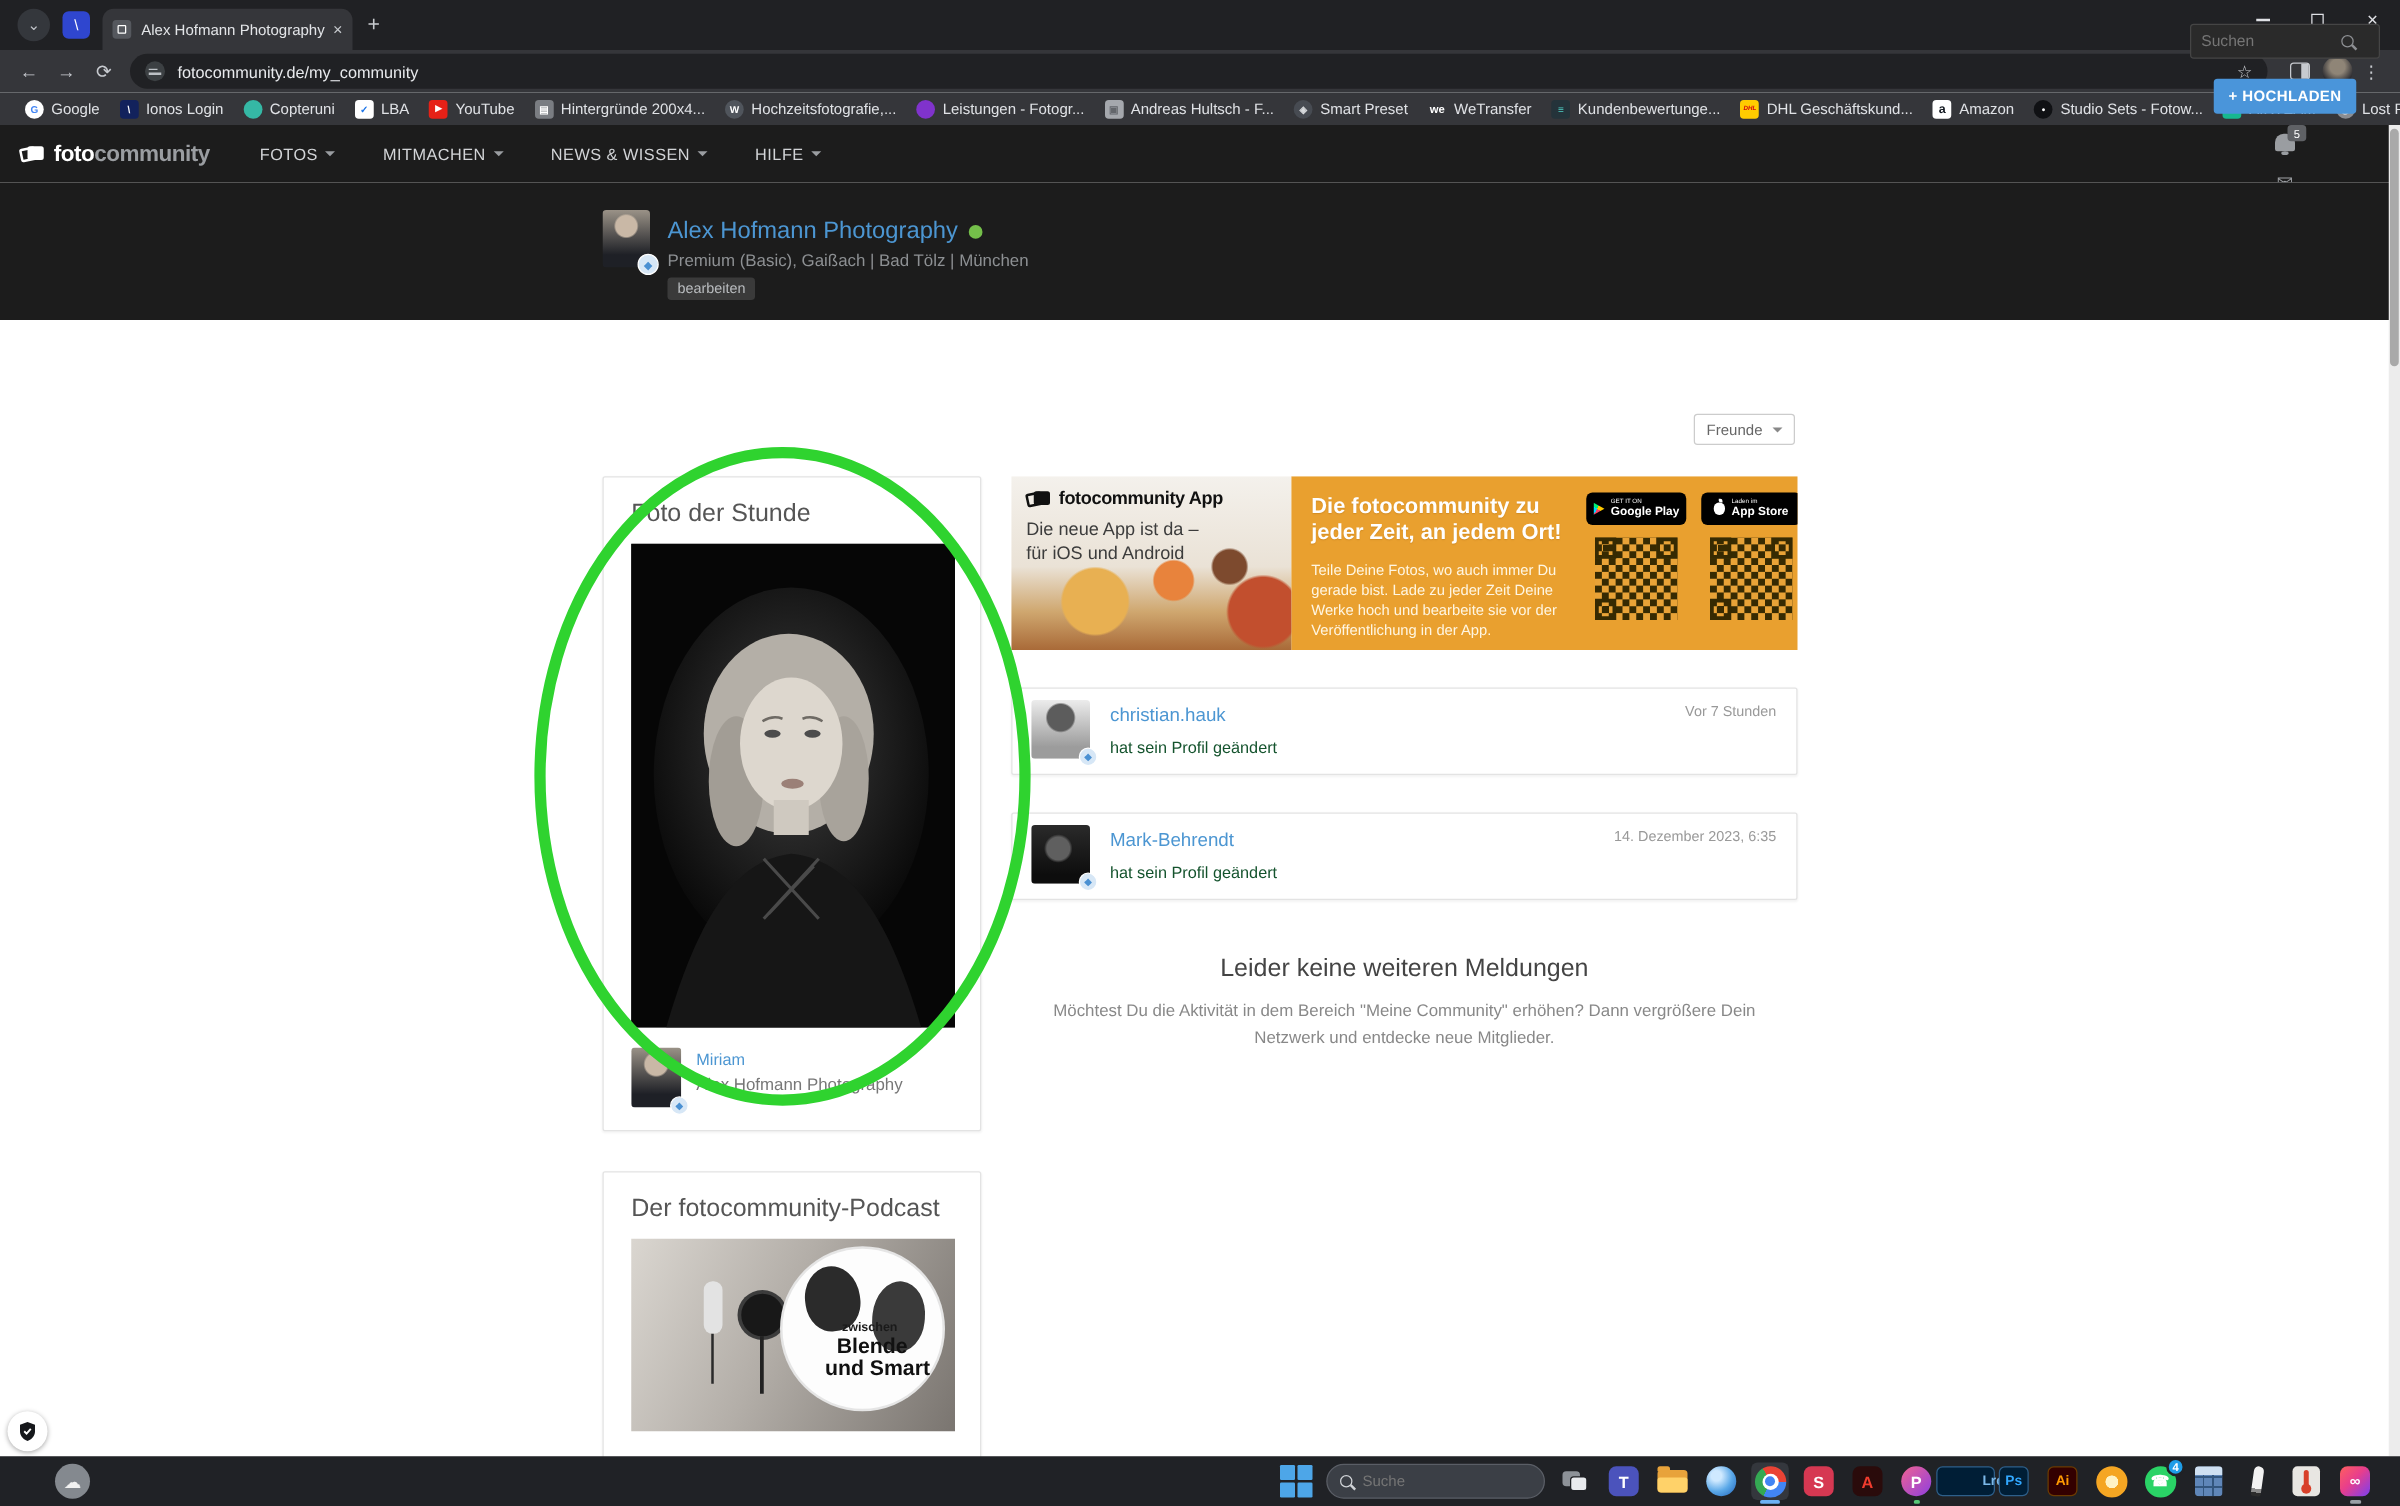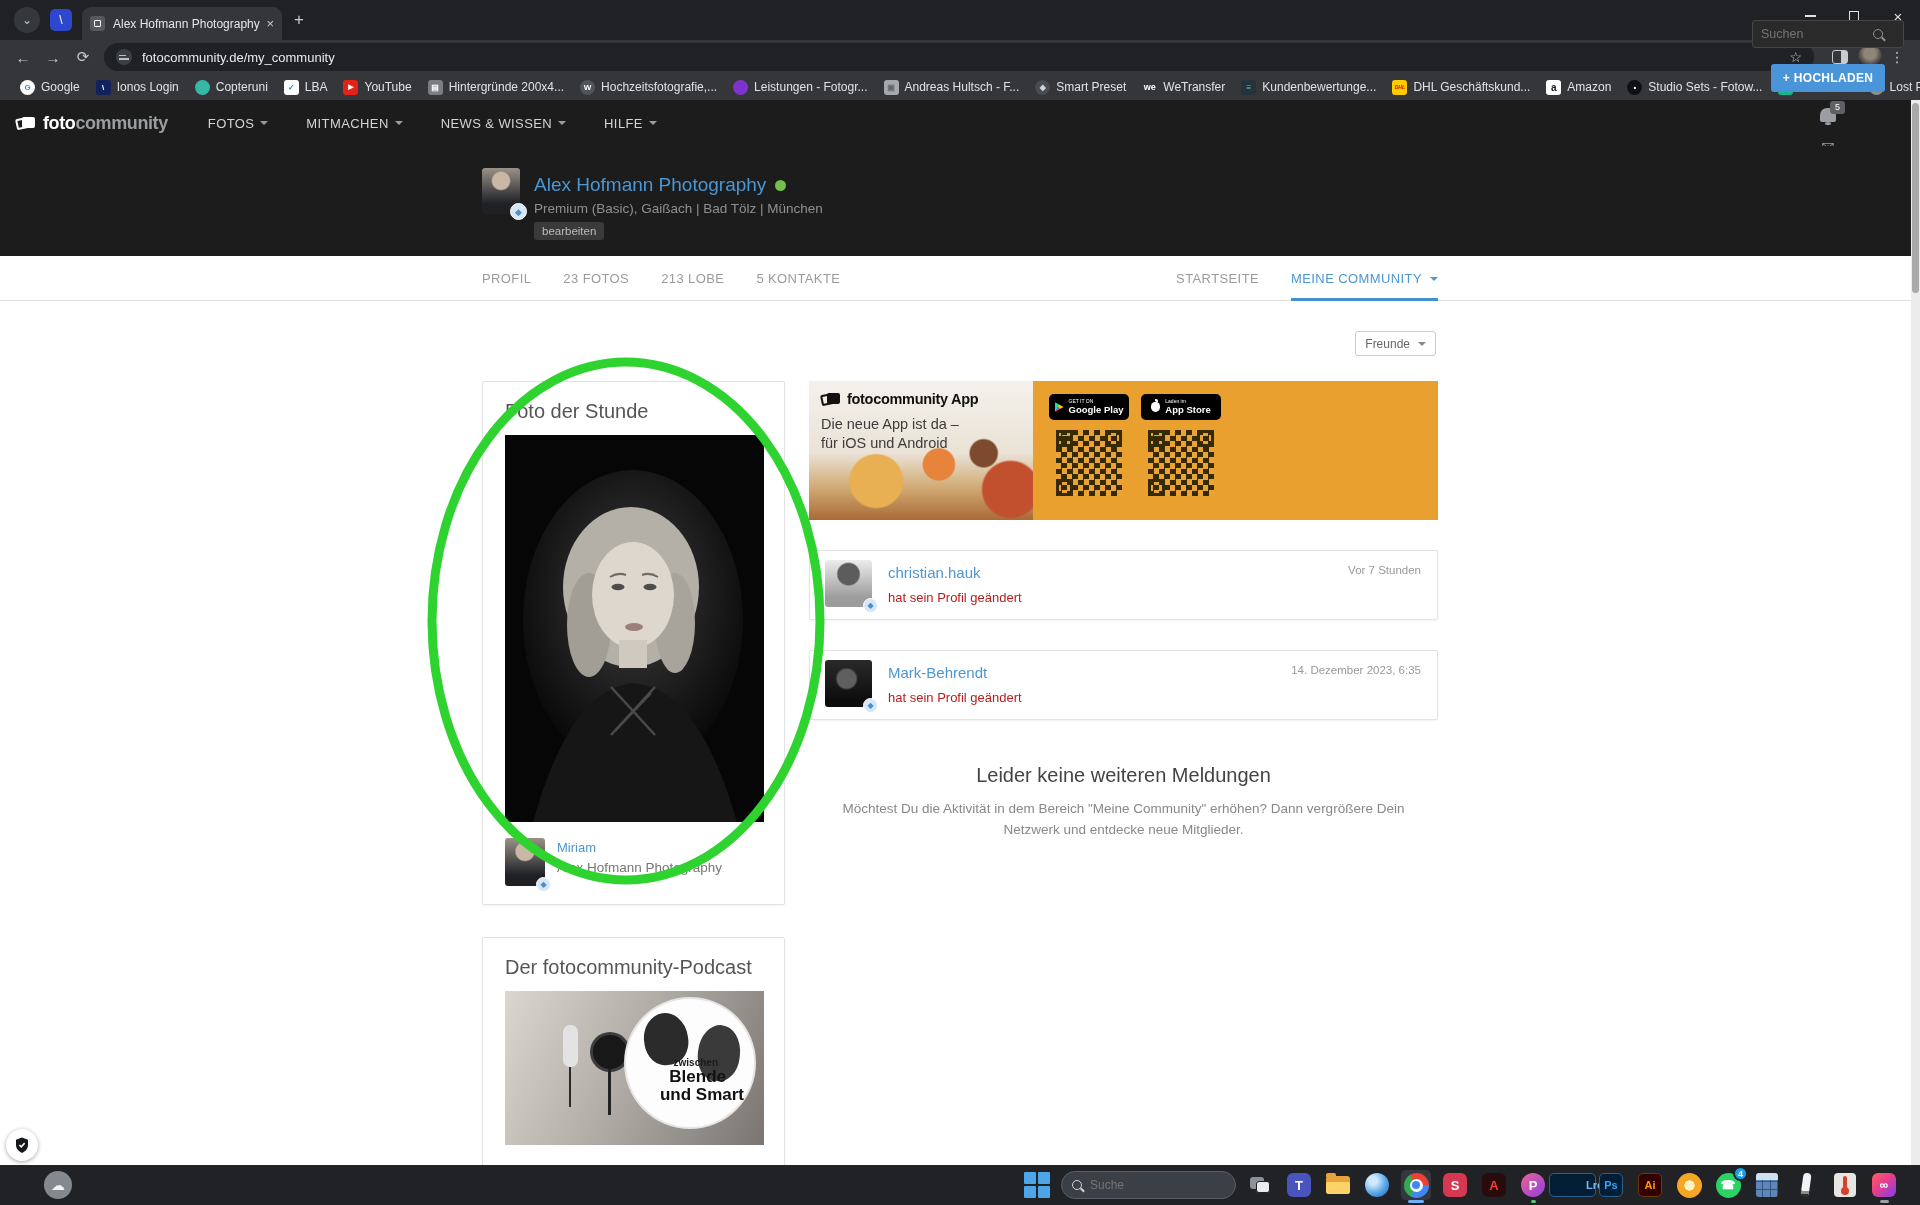--- a/index.html
+++ b/index.html
@@ -199,21 +199,21 @@
   .qf { position:absolute; width:17px; height:17px; border:3px solid #362a02; background:#362a02 content-box; padding:3px;}
   .qf.tl{left:0;top:0;} .qf.tr{right:0;top:0;} .qf.bl{left:0;bottom:0;}
 
   
   .feedcard { position:relative; height:70px; margin-top:30px; padding:10px 18px 0 78px; }
   .fc-av { position:absolute; left:15px; top:9px; width:47px; height:47px; border-radius:3px; }
   .fc-av.g1 { background:radial-gradient(circle at 50% 30%, #5c5c5c 0 26%, transparent 30%), linear-gradient(#ececec, #9c9c9c 80%); }
   .fc-av.g2 { background:radial-gradient(circle at 46% 40%, #5f5f5f 0 24%, transparent 30%), linear-gradient(#2a2a2a, #0d0d0d 85%); }
   .fc-av .gem { right:-6px; bottom:-6px; width:15px; height:15px; font-size:8px;}
   .fc-name { font-size:15px; color:#4c96d2; margin-top:3px;}
-  .fc-action { font-size:13px; color:#b91c1c; margin-top:9px;}
+  .fc-action { font-size:13px; color:#14532d; margin-top:9px;}
   .fc-time { position:absolute; right:16px; top:13px; font-size:11.5px; color:#999;}
 
   .empty { margin-top:44px; text-align:center; }
   .empty h3 { font-size:20px; font-weight:normal; color:#444; }
   .empty p { font-size:13.5px; color:#888; line-height:1.55; width:600px; margin:12px auto 0; }
 
   
   .annot { position:absolute; left:424px; top:352px; z-index:30; pointer-events:none; }
 
   
@@ -462,35 +462,20 @@
       </div>
       <div class="pf-name">
         <span>Alex Hofmann Photography</span>
         <span class="gdot"></span>
       </div>
       <div class="pf-sub">Premium (Basic), Gaißach | Bad Tölz | München</div>
       <div class="pf-edit">bearbeiten</div>
     </div>
   </div>
 
-  <div class="pagetabs">
-    <div class="pcontain">
-      <span class="ptab">PROFIL</span>
-      <span class="ptab">23 FOTOS</span>
-      <span class="ptab">213 LOBE</span>
-      <span class="ptab">5 KONTAKTE</span>
-      <span class="pt-right">
-        <span class="ptab">STARTSEITE</span>
-        <span class="ptab active">
-          <span>MEINE COMMUNITY</span>
-          <span class="caret bcaret"></span>
-        </span>
-      </span>
-    </div>
-  </div>
 
   <div class="content">
     <div class="pcontain">
       <div class="freunde">
         <span>Freunde</span>
         <span class="caret"></span>
       </div>
 
       <div class="leftcol">
         <div class="card">
@@ -556,20 +541,24 @@
                   <i class="p2"></i>
                 </span>
               <b><span>fotocommunity</span> <span>App</span></b>
             </div>
             <div class="bp-tag">
               <div>Die neue App ist da –</div>
               <div>für iOS und Android</div>
             </div>
           </div>
           <div class="borange">
+            <div class="btext">
+              <div class="bhead">Die fotocommunity zu jeder Zeit, an jedem Ort!</div>
+              <div class="bbody">Teile Deine Fotos, wo auch immer Du gerade bist. Lade zu jeder Zeit Deine Werke hoch und bearbeite sie vor der Veröffentlichung in der App.</div>
+            </div>
             <div class="bqcol">
               <div class="badge">
                 <span class="playtri"></span>
                 <span class="txt">
                     <span class="k">GET IT ON</span>
                     <span class="l">Google Play</span>
                   </span>
               </div>
               <div class="qr">
                   <span class="qf tl"></span>

